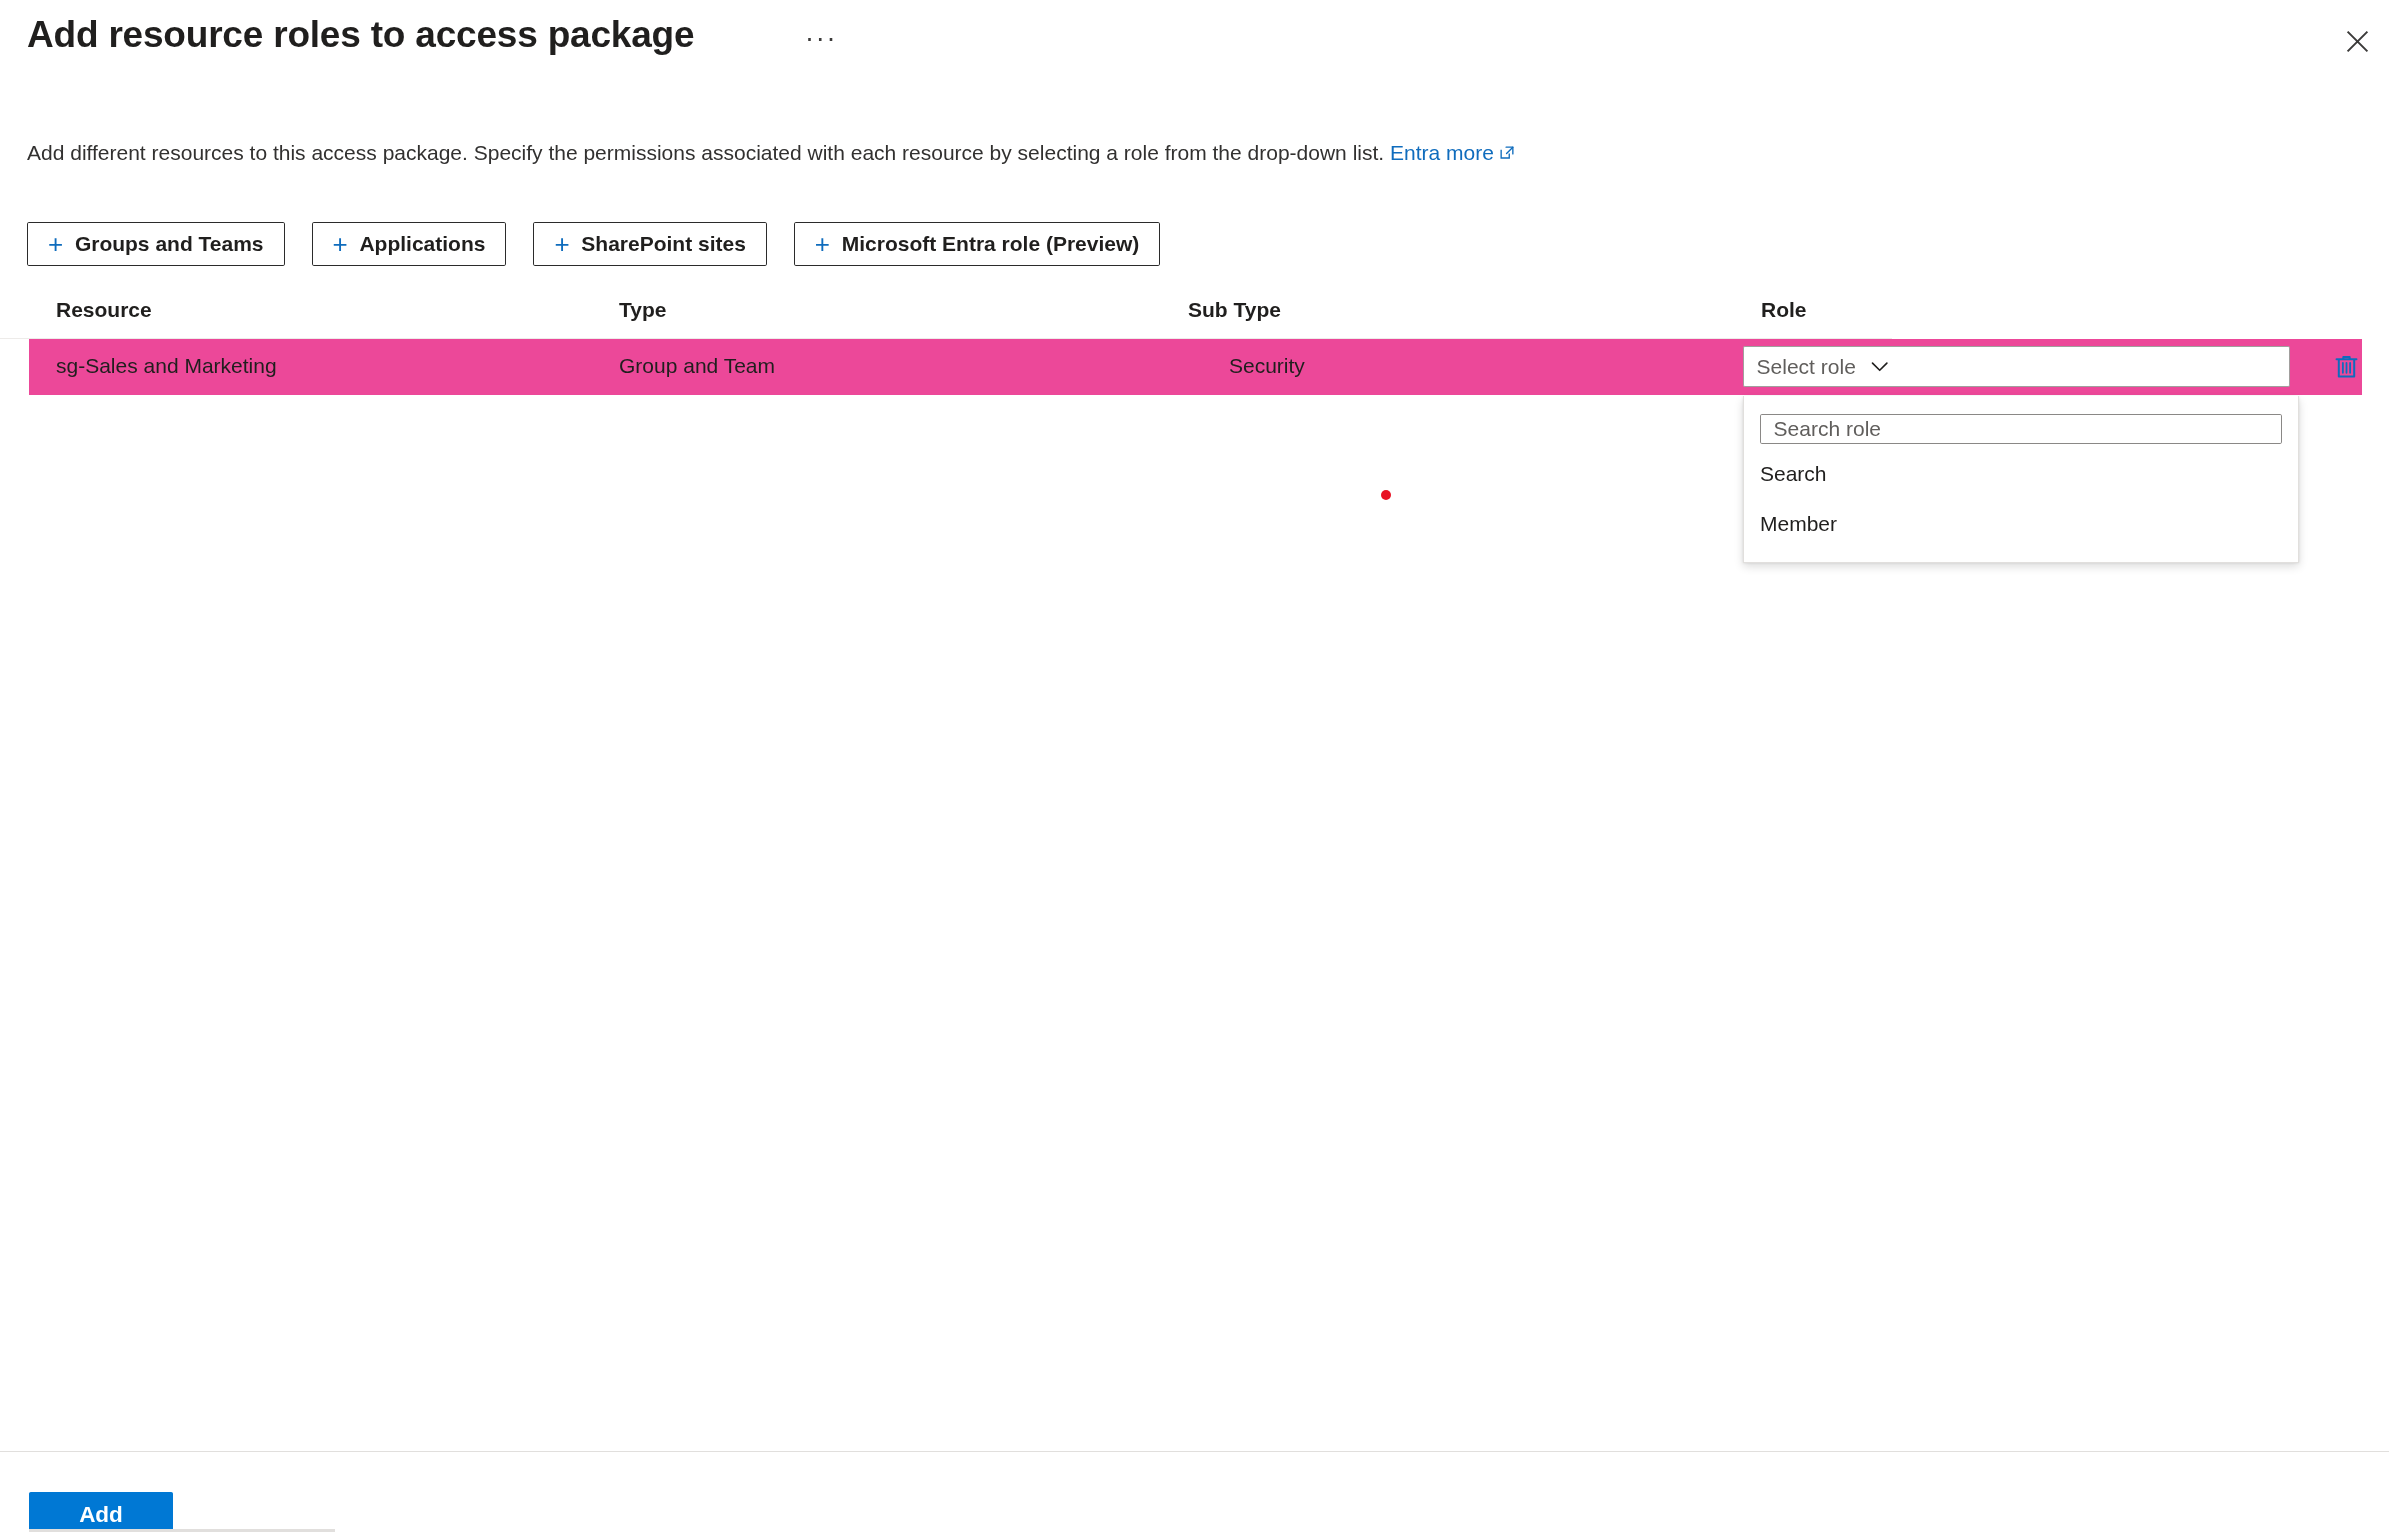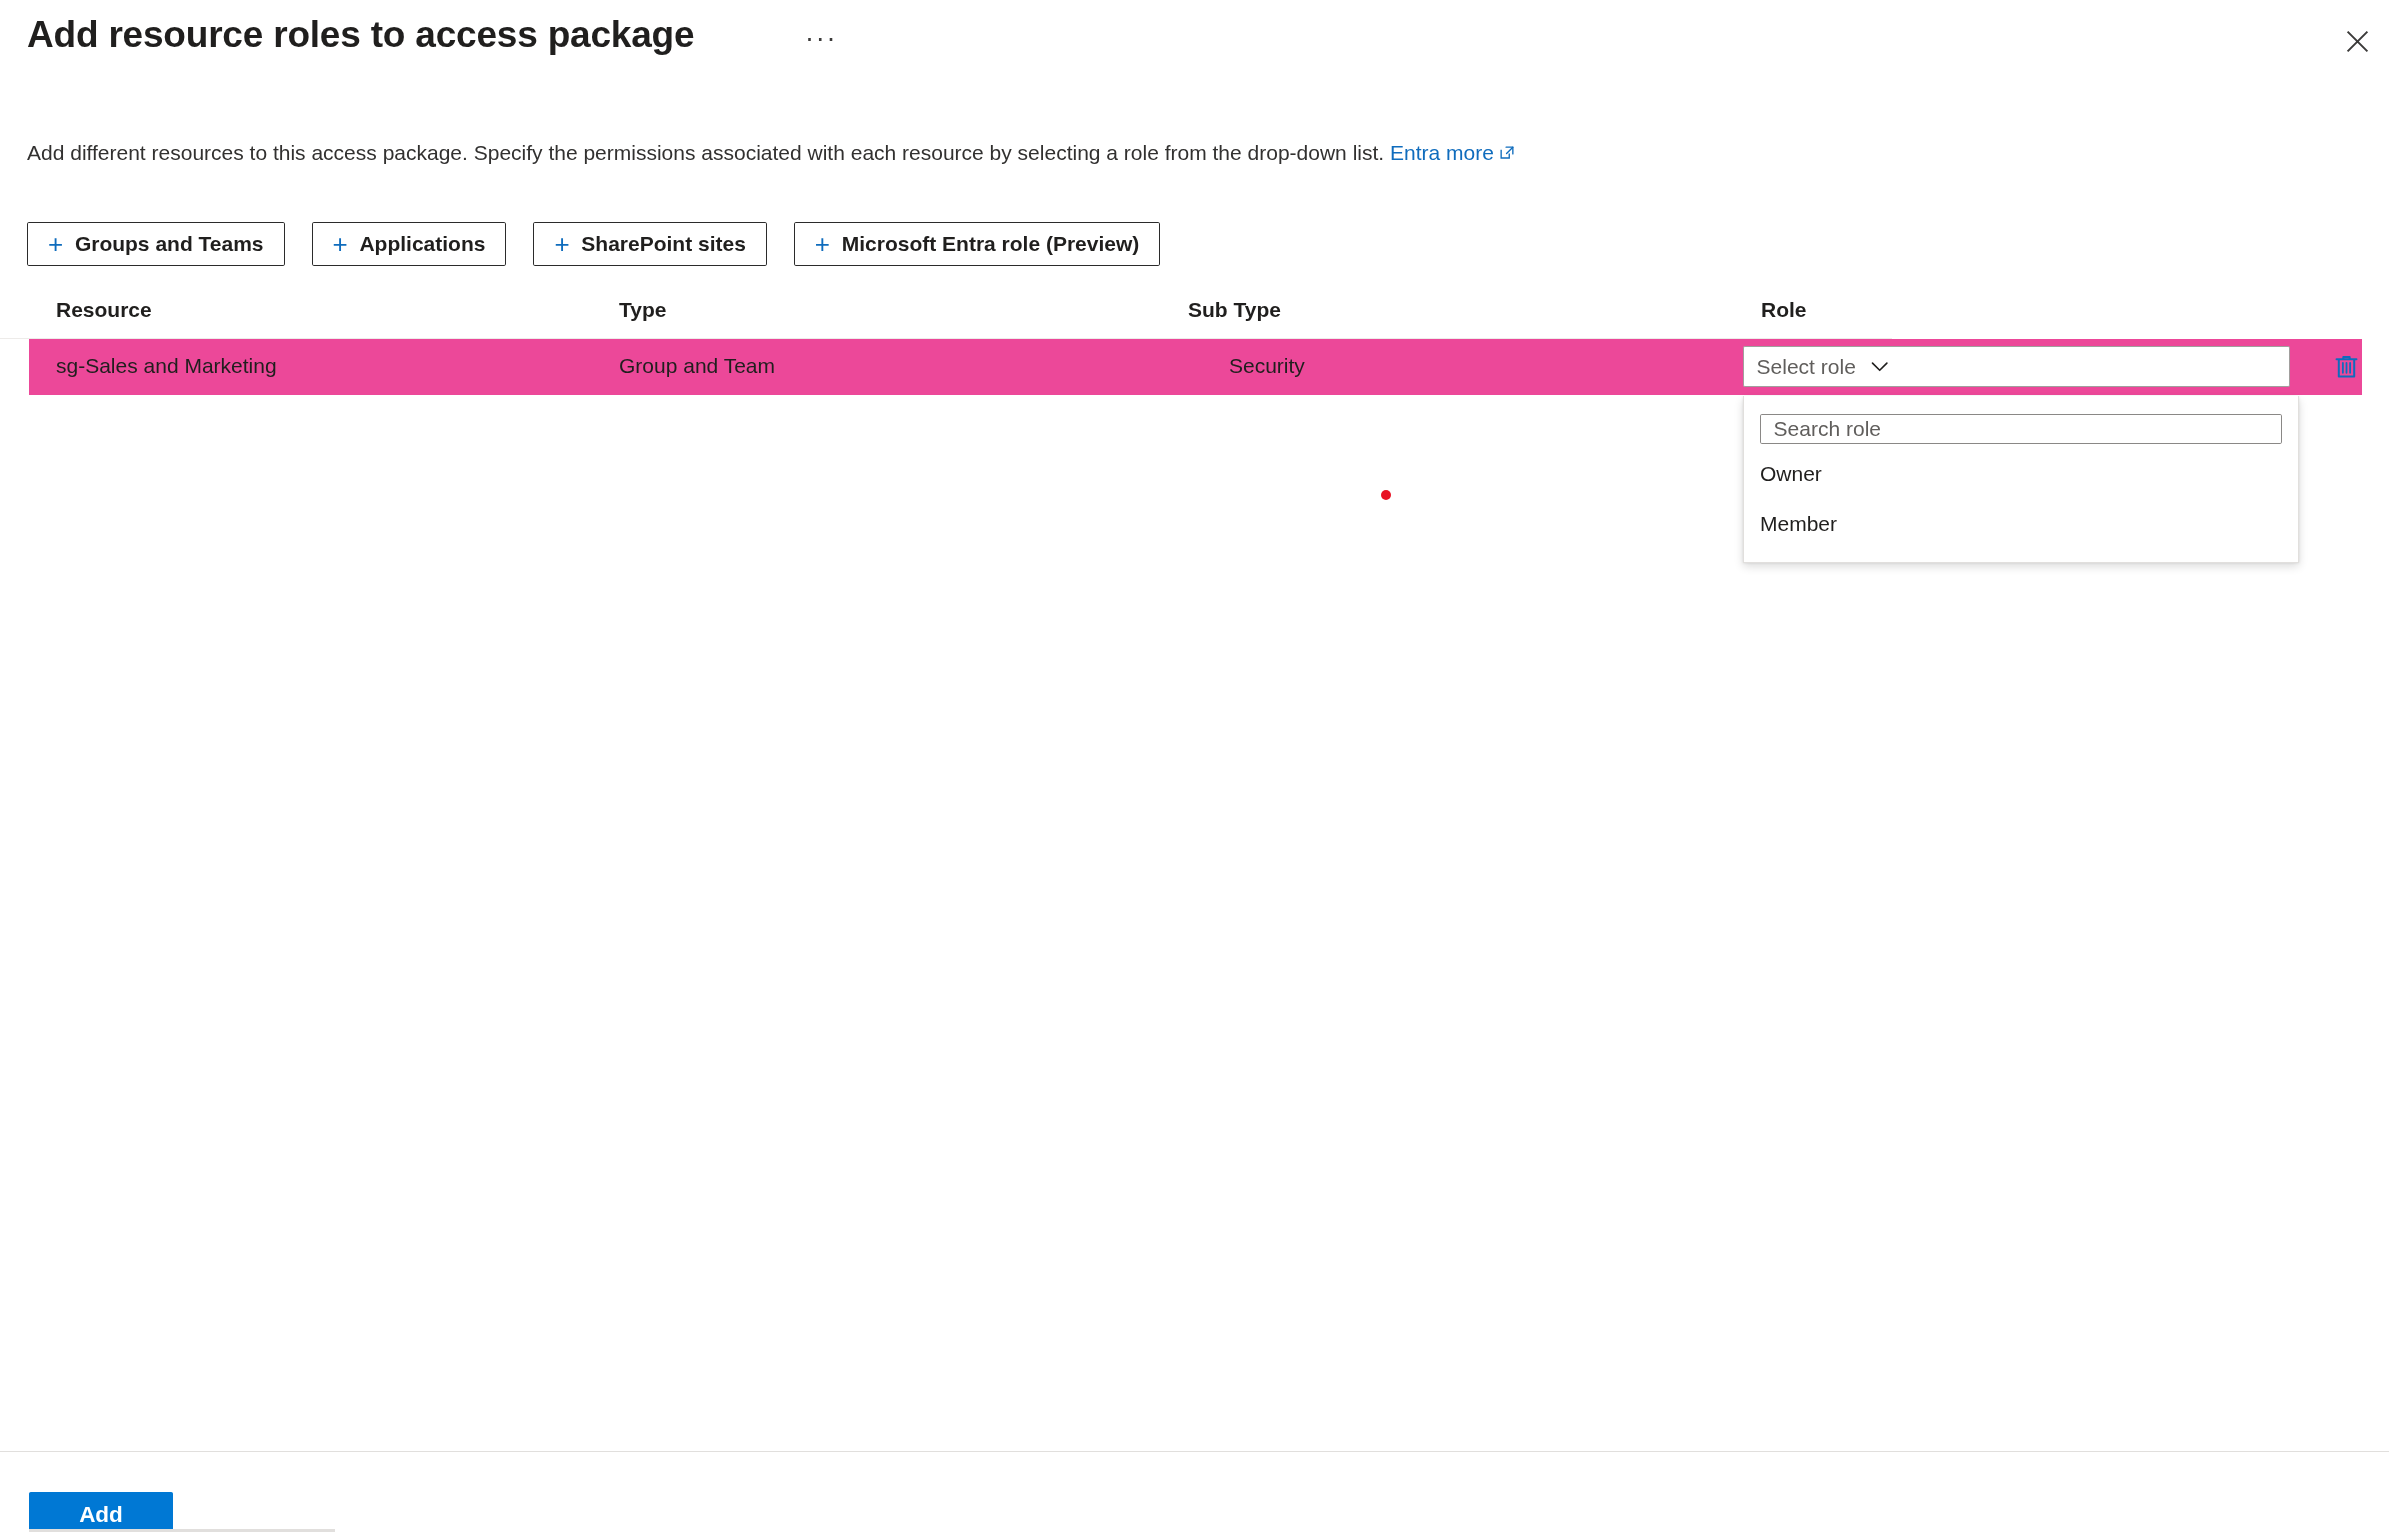--- a/index.html
+++ b/index.html
@@ -384,21 +384,21 @@
         </span>
       </button>
     </div>
 
   </div>
 
   <div class="dropdown-panel">
     <div class="dd-search-wrap">
       <input class="dd-search" type="text" placeholder="Search role" style="">
     </div>
-    <div class="dd-option">Owner</div>
+    <div class="dd-option">Search</div>
     <div class="dd-option">Member</div>
   </div>
 
   <div class="cursor-dot"></div>
 
   <div class="footer-sep"></div>
   <button class="add-btn">
     <span>Add</span>
   </button>
   <div class="footer-underline"></div>

